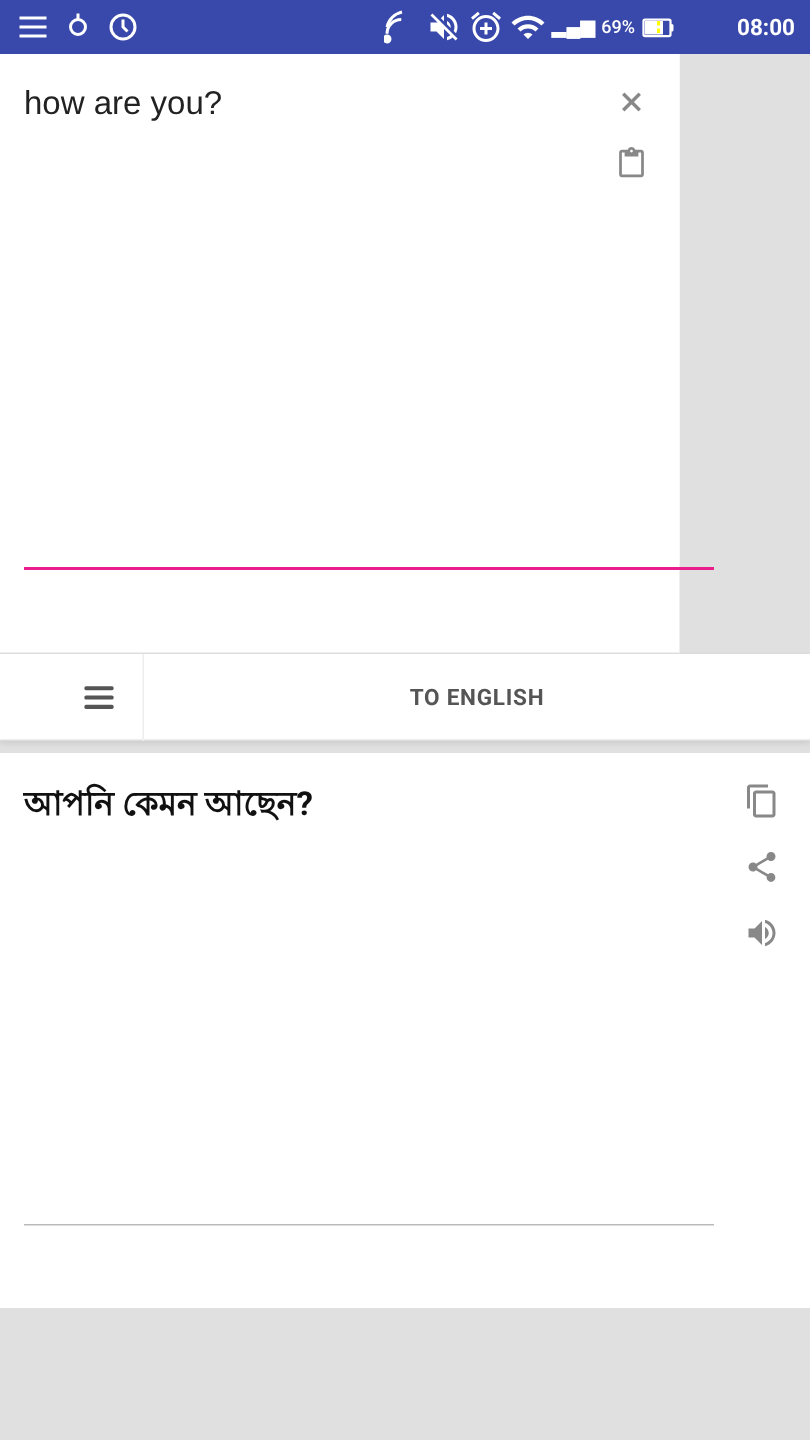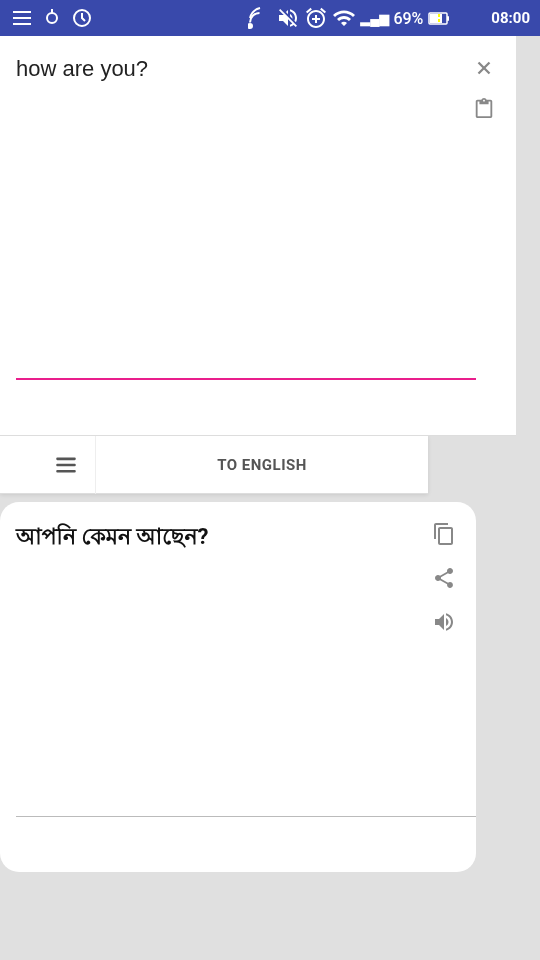--- a/index.html
+++ b/index.html
@@ -32,21 +32,21 @@
       align-items: center;
       gap: 4px;
       font-size: 13px;
       color: white;
       font-weight: 500;
     }
 
     
     .input-section {
       background: white;
-      width: 516px;
+      width: 453px;
       height: 400px;
       position: relative;
       border-bottom: 1px solid #ddd;
     }
     .input-area {
       width: 100%;
       height: 340px;
       padding: 20px 60px 10px 16px;
       font-size: 22px;
       color: #222;
@@ -85,21 +85,21 @@
       display: flex;
       align-items: center;
       justify-content: center;
       cursor: pointer;
       color: #888;
       font-size: 20px;
     }
 
     
     .lang-bar {
-      width: 428px;
+      width: 540px;
       height: 58px;
       background: white;
       display: flex;
       align-items: center;
       border-bottom: 1px solid #ddd;
       box-shadow: 0 1px 4px rgba(0,0,0,0.1);
       padding-left: 36px;
     }
     .menu-btn {
       width: 60px;
@@ -121,25 +121,24 @@
       font-size: 15px;
       font-weight: 700;
       letter-spacing: 0.5px;
       color: #555;
       cursor: pointer;
     }
 
     
     .output-section {
       background: white;
-      width: 476px;
+      width: 540px;
       height: 370px;
       margin-top: 8px;
       position: relative;
-      border-radius: 19px;
     }
     .output-text {
       padding: 20px 60px 10px 16px;
       font-size: 22px;
       color: #111;
       font-weight: 700;
       line-height: 1.4;
     }
     .output-underline {
       position: absolute;
@@ -223,21 +222,21 @@
     <svg class="icon-svg" viewBox="0 0 24 24" fill="white">
       <path d="M16.5 12c0-1.77-1-3.29-2.5-4.03v2.21l2.45 2.45c.03-.2.05-.41.05-.63zm2.5 0c0 .94-.2 1.82-.54 2.64l1.51 1.51C20.63 14.91 21 13.5 21 12c0-4.28-2.99-7.86-7-8.77v2.06c2.89.86 5 3.54 5 6.71zM4.27 3L3 4.27 7.73 9H3v6h4l5 5v-6.73l4.25 4.25c-.67.52-1.42.93-2.25 1.18v2.06c1.38-.31 2.63-.95 3.69-1.81L19.73 21 21 19.73l-9-9L4.27 3zM12 4L9.91 6.09 12 8.18V4z"></path>
     </svg>
     <svg class="icon-svg" viewBox="0 0 24 24" fill="white">
       <path d="M22 5.72l-4.6-3.86-1.29 1.53 4.6 3.86L22 5.72zM7.88 3.39L6.6 1.86 2 5.71l1.29 1.53 4.59-3.85zM12 4c-4.97 0-9 4.03-9 9s4.02 9 9 9c4.97 0 9-4.03 9-9s-4.03-9-9-9zm0 16c-3.87 0-7-3.13-7-7s3.13-7 7-7 7 3.13 7 7-3.13 7-7 7zm1-11h-2v3H8v2h3v3h2v-3h3v-2h-3V9z"></path>
     </svg>
     <svg class="icon-svg" viewBox="0 0 24 24" fill="white">
       <path d="M1 9l2 2c4.97-4.97 13.03-4.97 18 0l2-2C16.93 2.93 7.08 2.93 1 9zm8 8l3 3 3-3a4.237 4.237 0 00-6 0zm-4-4l2 2a7.074 7.074 0 0110 0l2-2C15.14 9.14 8.87 9.14 5 13z"></path>
     </svg>
     <span style="color:white;font-size:13px;">▂▄▆</span>
-    <span style="color:white;font-size:16px;text-align:right;">69%</span>
+    <span style="color:white;font-size:12px;text-align:right;">69%</span>
     <svg class="icon-svg" viewBox="0 0 24 24" fill="white">
       <rect x="2" y="7" width="18" height="11" rx="1" fill="none" stroke="white" stroke-width="1.5"></rect>
       <rect x="3" y="8" width="12" height="9" fill="white"></rect>
       <rect x="20" y="10" width="2" height="5" rx="1" fill="white"></rect>
       <path d="M11 8v3h2V8h-2zm0 5v3h2v-3h-2z" fill="yellow"></path>
     </svg>
     <span style="color:white;font-size:15px;font-weight:bold;margin-left:36px;">08:00</span>
   </div>
 </div>
 

